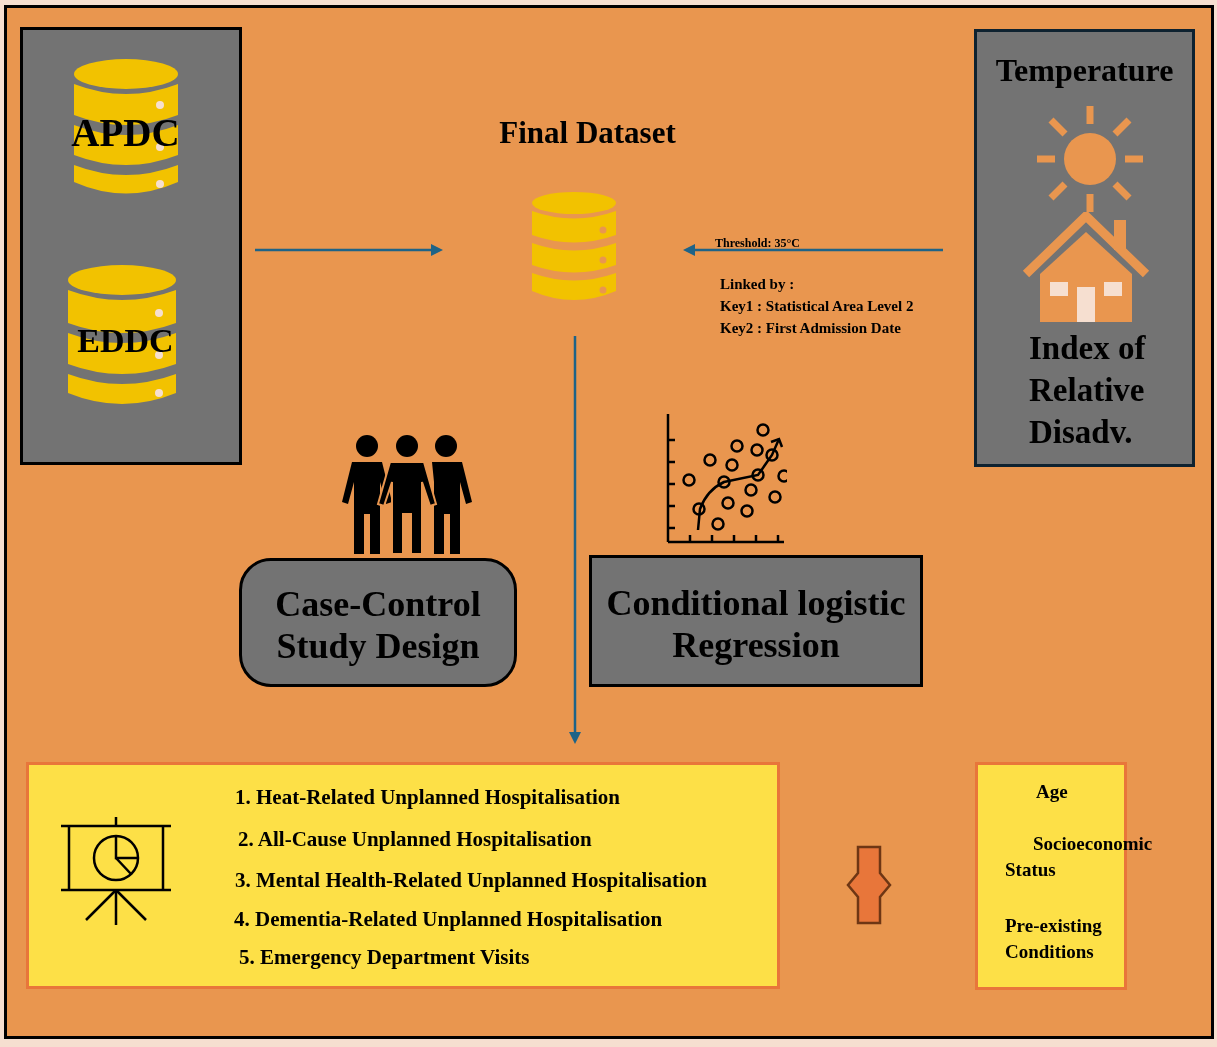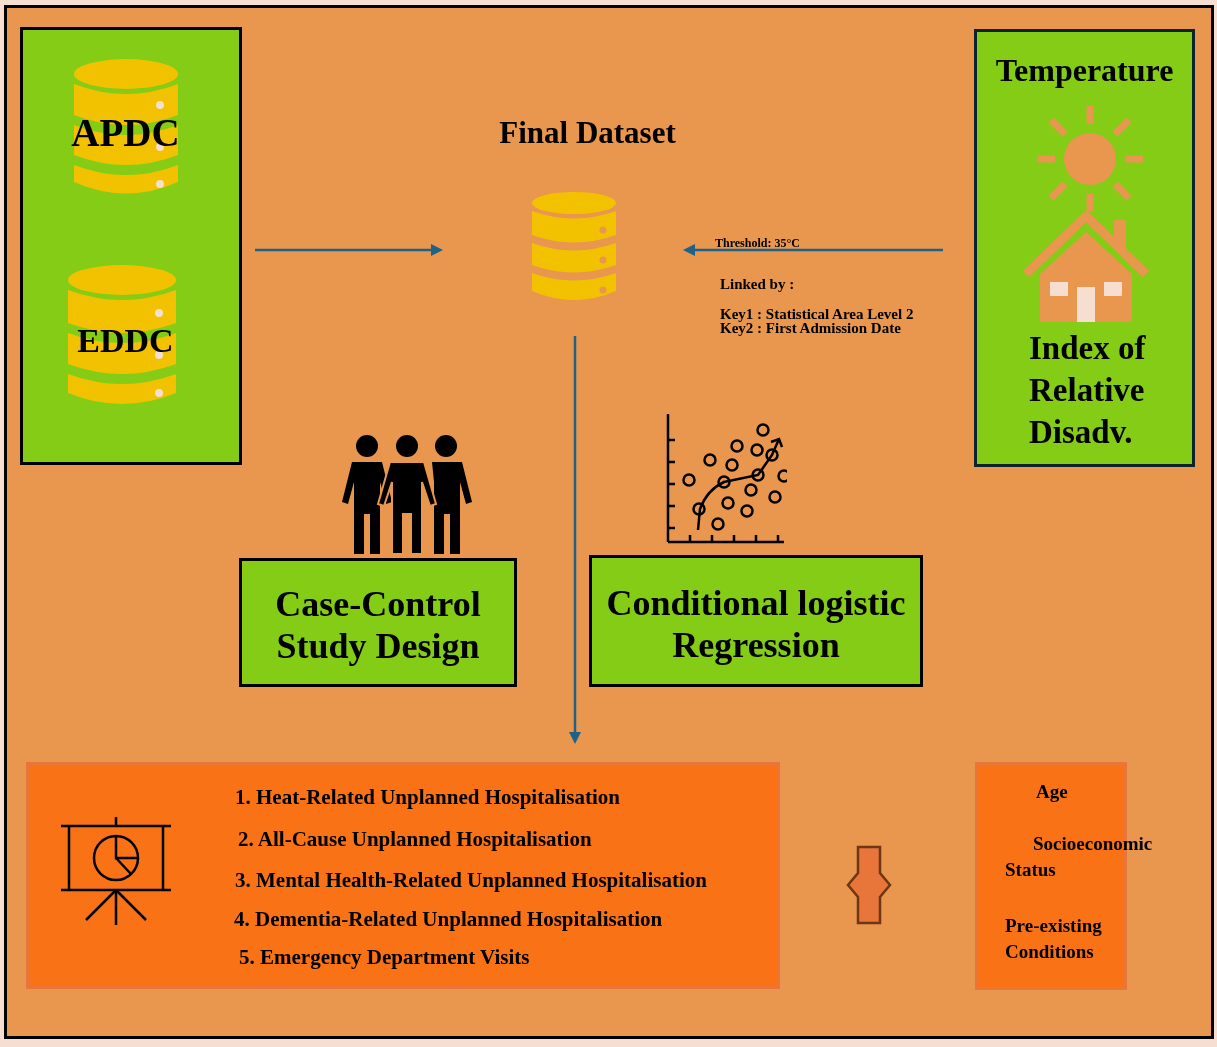--- a/index.html
+++ b/index.html
@@ -1,24 +1,24 @@
 <!DOCTYPE html>
 <html><head>
 <meta charset="utf-8">
 <style>
   html, body { margin:0; padding:0; }
   body { width:1217px; height:1047px; background:#f6dfd0; position:relative; overflow:hidden;
          font-family:"Liberation Serif","DejaVu Serif",serif; font-weight:bold; color:#000; }
   .frame { position:absolute; left:4px; top:5px; width:1204px; height:1028px; background:#e9964f;
            border:3px solid #000; }
   .abs { position:absolute; }
-  .box { position:absolute; background:#84cc16; box-sizing:border-box; }
+  .box { position:absolute; background:#737373; box-sizing:border-box; }
   .bk { border:3px solid #000; }
   .dk { border:3px solid #0e2230; }
-  .or { border:3px solid #e8763a; background:#f97316; }
+  .or { border:3px solid #e8763a; background:#fde047; }
   .center { text-align:center; }
   svg { display:block; }
 </style>
 </head>
 <body>
 
 <div class="frame"></div>
 
 <div class="box bk" style="left:20px;top:27px;width:222px;height:438px;">
   <svg class="abs" style="left:48px;top:27px;" width="110" height="143" viewBox="0 0 110 143">
@@ -59,21 +59,21 @@
     <circle cx="72" cy="69" r="3.5" fill="#e9964f"></circle>
     <circle cx="72" cy="99" r="3.5" fill="#e9964f"></circle>
 </svg>
 
 <div class="abs" style="left:715px;top:196px;font-size:12px;margin-top:40px;">Threshold: 35°C</div>
 <svg class="abs" style="left:683px;top:240px;" width="262" height="20">
   <line x1="12" y1="10" x2="260" y2="10" stroke="#1e6387" stroke-width="2.5"></line>
   <polygon points="12,4 0,10 12,16" fill="#1e6387"></polygon>
 </svg>
 <div class="abs" style="left:720px;top:276px;font-size:15px;">Linked by :</div>
-<div class="abs" style="left:720px;top:298px;font-size:15px;margin-top:8px;">Key1 : Statistical Area Level 2</div>
+<div class="abs" style="left:720px;top:298px;font-size:15px;">Key1 : Statistical Area Level 2</div>
 <div class="abs" style="left:720px;top:320px;font-size:15px;">Key2 : First Admission Date</div>
 
 <div class="box dk" style="left:974px;top:29px;width:221px;height:438px;">
   <div class="abs center" style="left:0;top:20px;width:215px;font-size:32px;">Temperature</div>
   <svg class="abs" style="left:58px;top:72px;" width="110" height="110" viewBox="0 0 110 110">
     <circle cx="55" cy="55" r="26" fill="#e9964f"></circle>
     <g stroke="#e9964f" stroke-width="7">
       <line x1="55" y1="2" x2="55" y2="20"></line>
         <line x1="55" y1="90" x2="55" y2="108"></line>
       <line x1="2" y1="55" x2="20" y2="55"></line>
@@ -106,21 +106,21 @@
   <g fill="#000">
     <circle cx="27" cy="14" r="11"></circle>
       <circle cx="67" cy="14" r="11"></circle>
       <circle cx="106" cy="14" r="11"></circle>
     <path d="M12 30 L42 30 L52 70 L46 72 L40 50 L40 122 L30 122 L30 82 L24 82 L24 122 L14 122 L14 50 L8 72 L2 70 Z"></path>
     <path d="M92 30 L122 30 L132 70 L126 72 L120 50 L120 122 L110 122 L110 82 L104 82 L104 122 L94 122 L94 50 Z"></path>
     <path d="M50 30 L84 30 L96 72 L90 74 L82 50 L82 122 L71 122 L71 82 L63 82 L63 122 L52 122 L52 50 L44 74 L38 72 Z" stroke="#e9964f" stroke-width="2"></path>
   </g>
 </svg>
 
-<div class="box bk center" style="left:239px;top:558px;width:278px;height:129px;padding-top:22px;font-size:36px;line-height:42px;">
+<div class="box bk center" style="left:239px;top:558px;width:278px;height:129px;padding-top:22px;font-size:36px;line-height:42px;border-radius:32px;">
   <div>Case-Control</div>
   <div>Study Design</div>
 </div>
 
 <svg class="abs" style="left:662px;top:412px;" width="125" height="135" viewBox="0 0 125 135">
   <g stroke="#000" stroke-width="2.5" fill="none">
     <line x1="6" y1="2" x2="6" y2="130"></line>
       <line x1="6" y1="130" x2="122" y2="130"></line>
     <line x1="6" y1="28" x2="13" y2="28"></line>
       <line x1="6" y1="50" x2="13" y2="50"></line>

